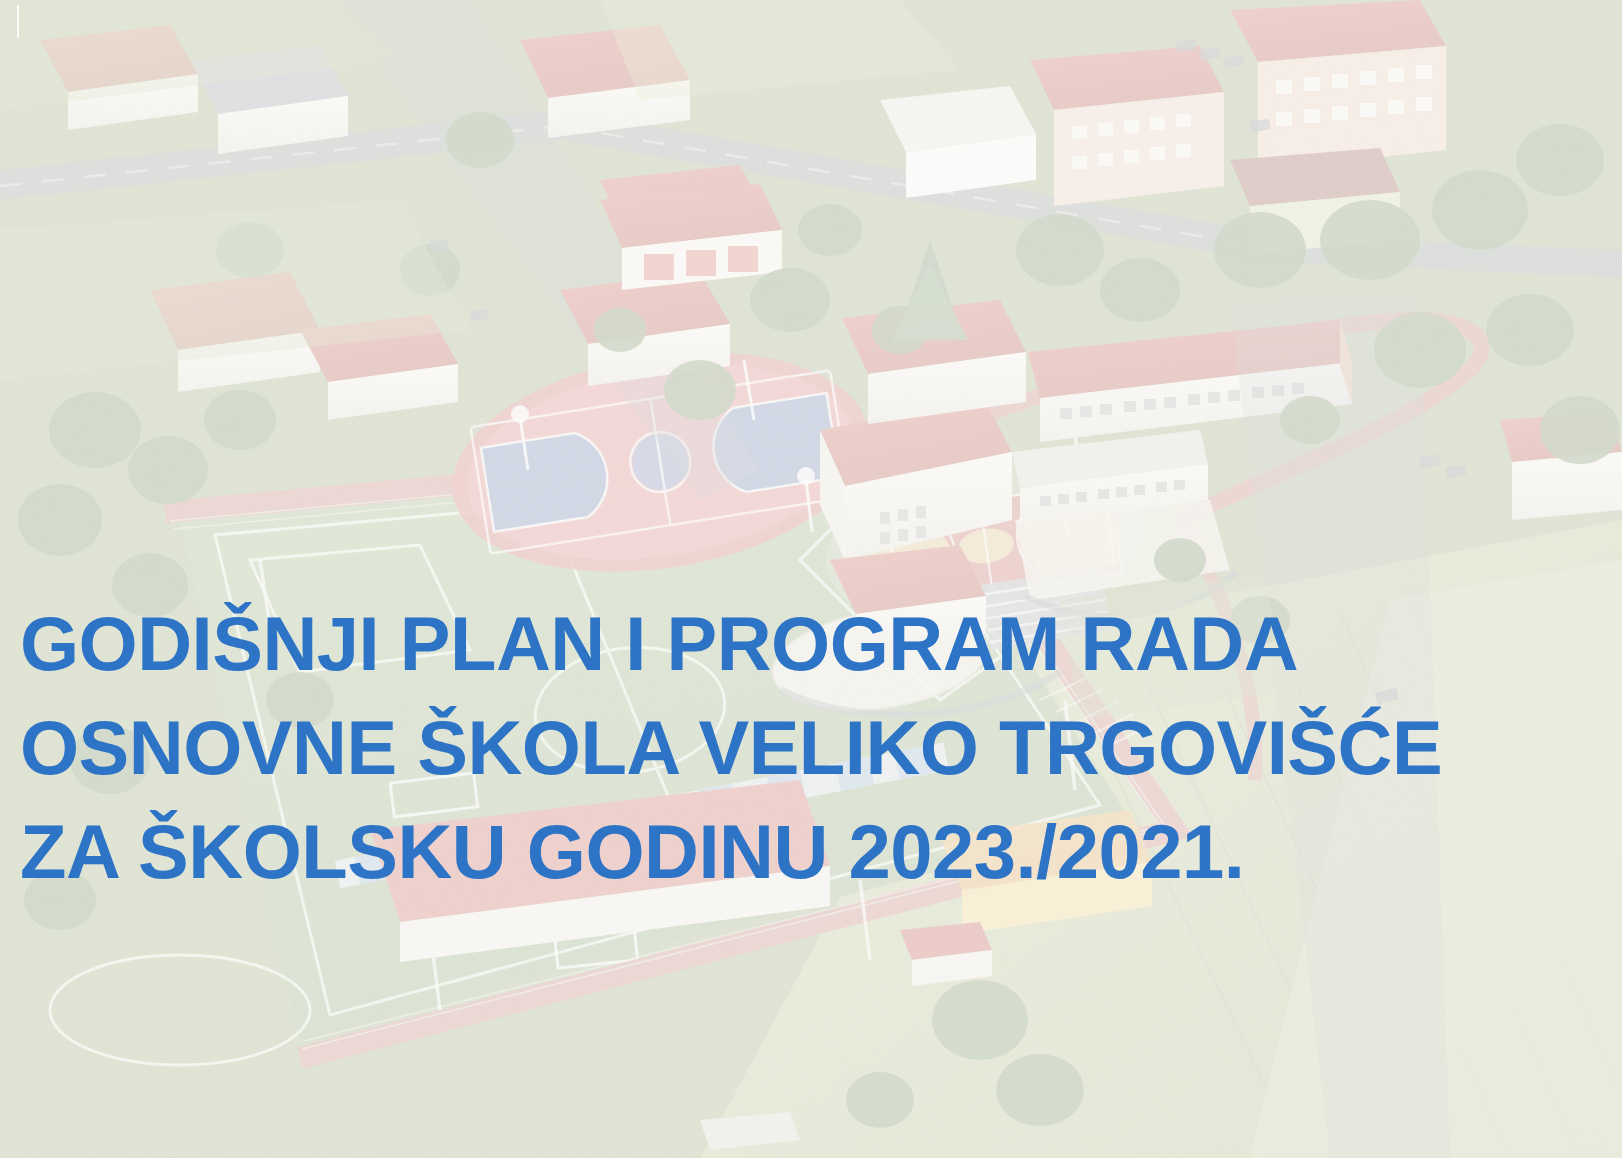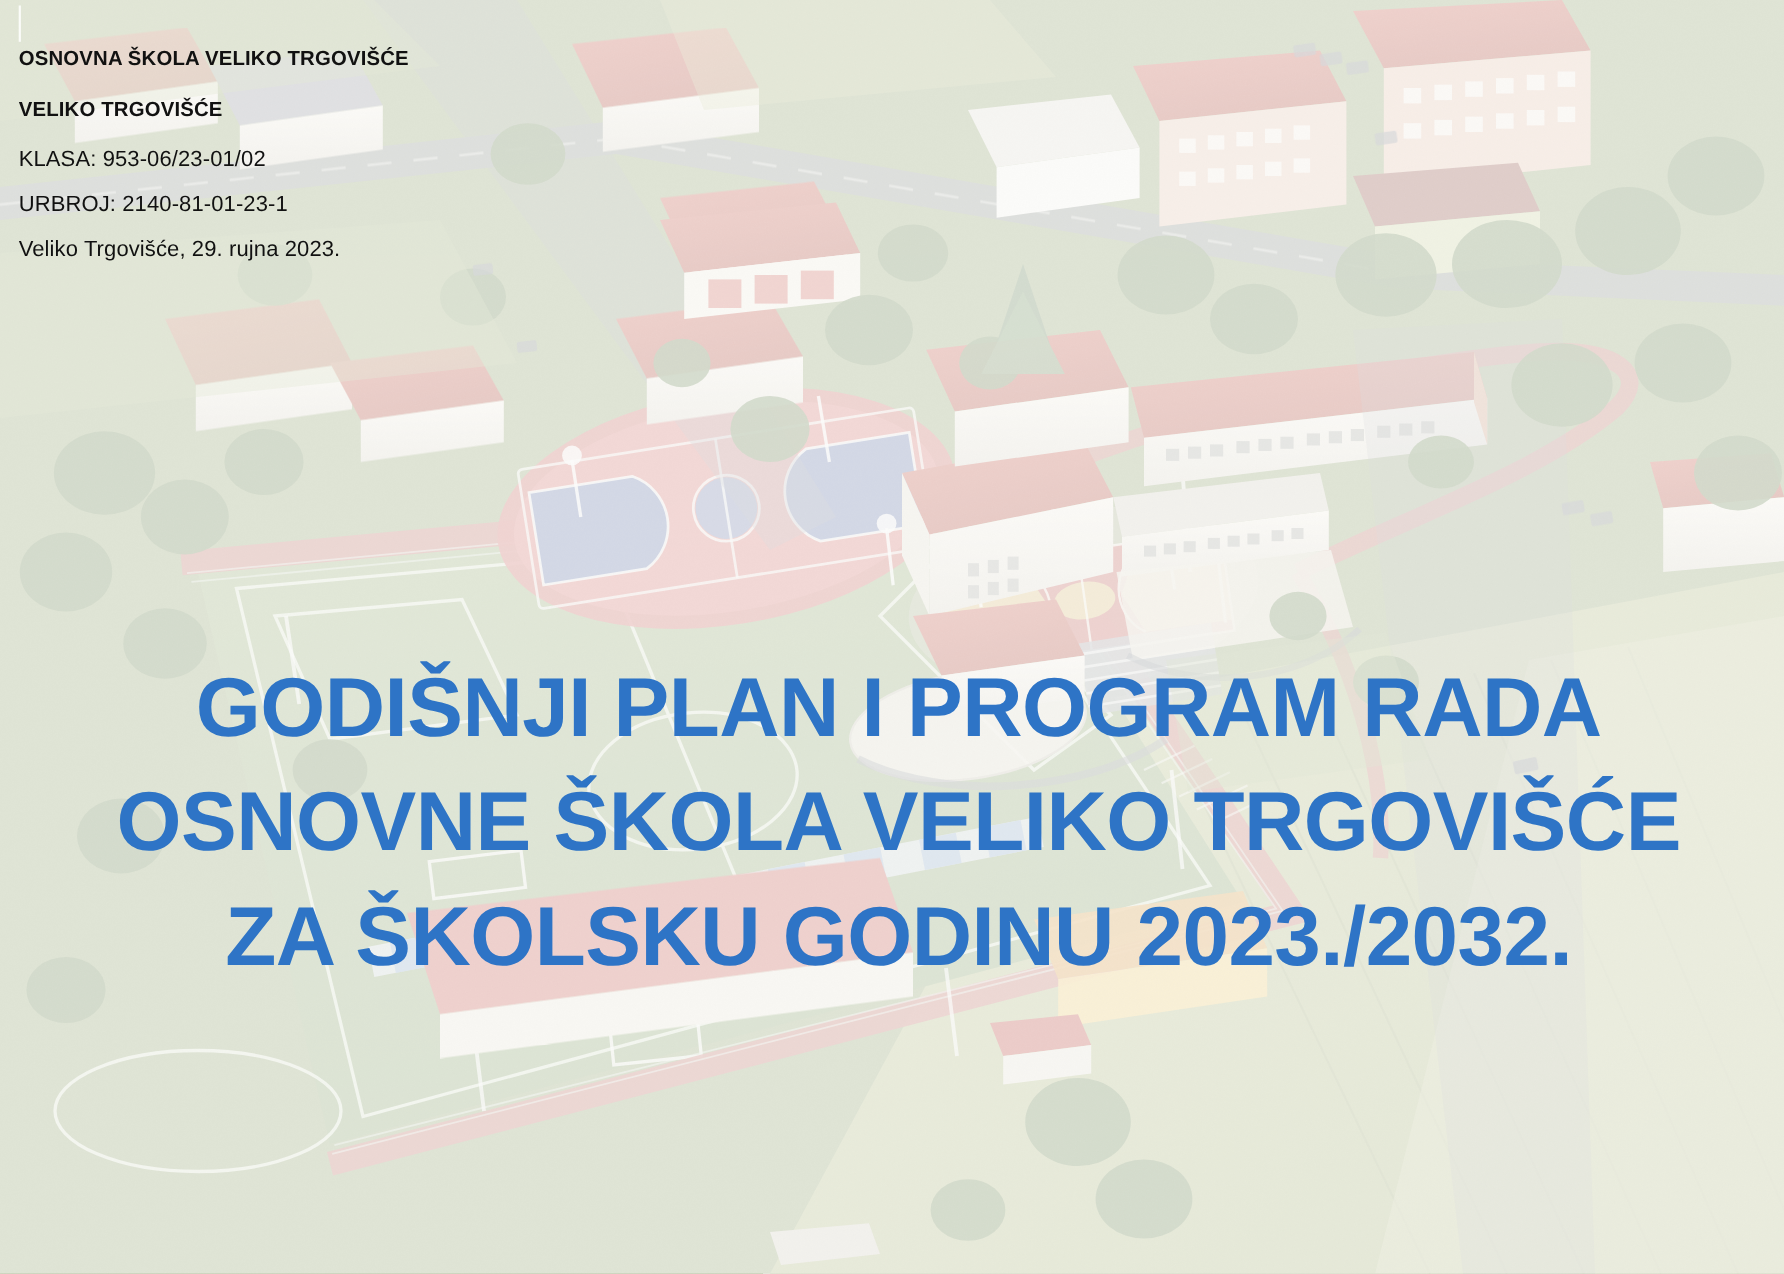--- a/index.html
+++ b/index.html
@@ -66,25 +66,25 @@
     top: 5px;
     width: 2px;
     height: 33px;
     background: rgba(255,255,255,0.85);
     z-index: 6;
   }
 
   
   #title-block {
     position: absolute;
-    left: 12px;
+    left: 0;
     right: 0;
     top: 592px;
     z-index: 5;
-    text-align: center;
+    text-align: left;
     padding: 0 20px;
   }
   .title-line {
     color: #2E74C6;
     font-size: 76px;
     font-weight: bold;
     line-height: 104px;
     letter-spacing: -0.5px;
     white-space: nowrap;
   }
@@ -508,27 +508,20 @@
       <rect x="470" y="310" width="18" height="10" rx="2" transform="rotate(-6 479 315)"></rect>
     </g>
 
     <rect x="0" y="0" width="1622" height="1158" filter="url(#grain)" fill="#888" opacity="0.5"></rect>
   </svg>
 
   <div id="bg-wash"></div>
 
   <div id="caret"></div>
 
-  <div id="header-block">
-    <div class="hdr-line hdr-bold">OSNOVNA ŠKOLA VELIKO TRGOVIŠĆE</div>
-    <div class="hdr-line hdr-bold">VELIKO TRGOVIŠĆE</div>
-    <div class="hdr-line hdr-norm">KLASA: 953-06/23-01/02</div>
-    <div class="hdr-line hdr-norm">URBROJ: 2140-81-01-23-1</div>
-    <div class="hdr-line hdr-norm last">Veliko Trgovišće, 29. rujna 2023.</div>
-  </div>
 
   <div id="title-block">
     <div class="title-line">GODIŠNJI PLAN I PROGRAM RADA</div>
     <div class="title-line">OSNOVNE ŠKOLA VELIKO TRGOVIŠĆE</div>
-    <div class="title-line">ZA ŠKOLSKU GODINU 2023./2032.</div>
+    <div class="title-line">ZA ŠKOLSKU GODINU 2023./2021.</div>
   </div>
 
 </div>
 
 </body></html>

